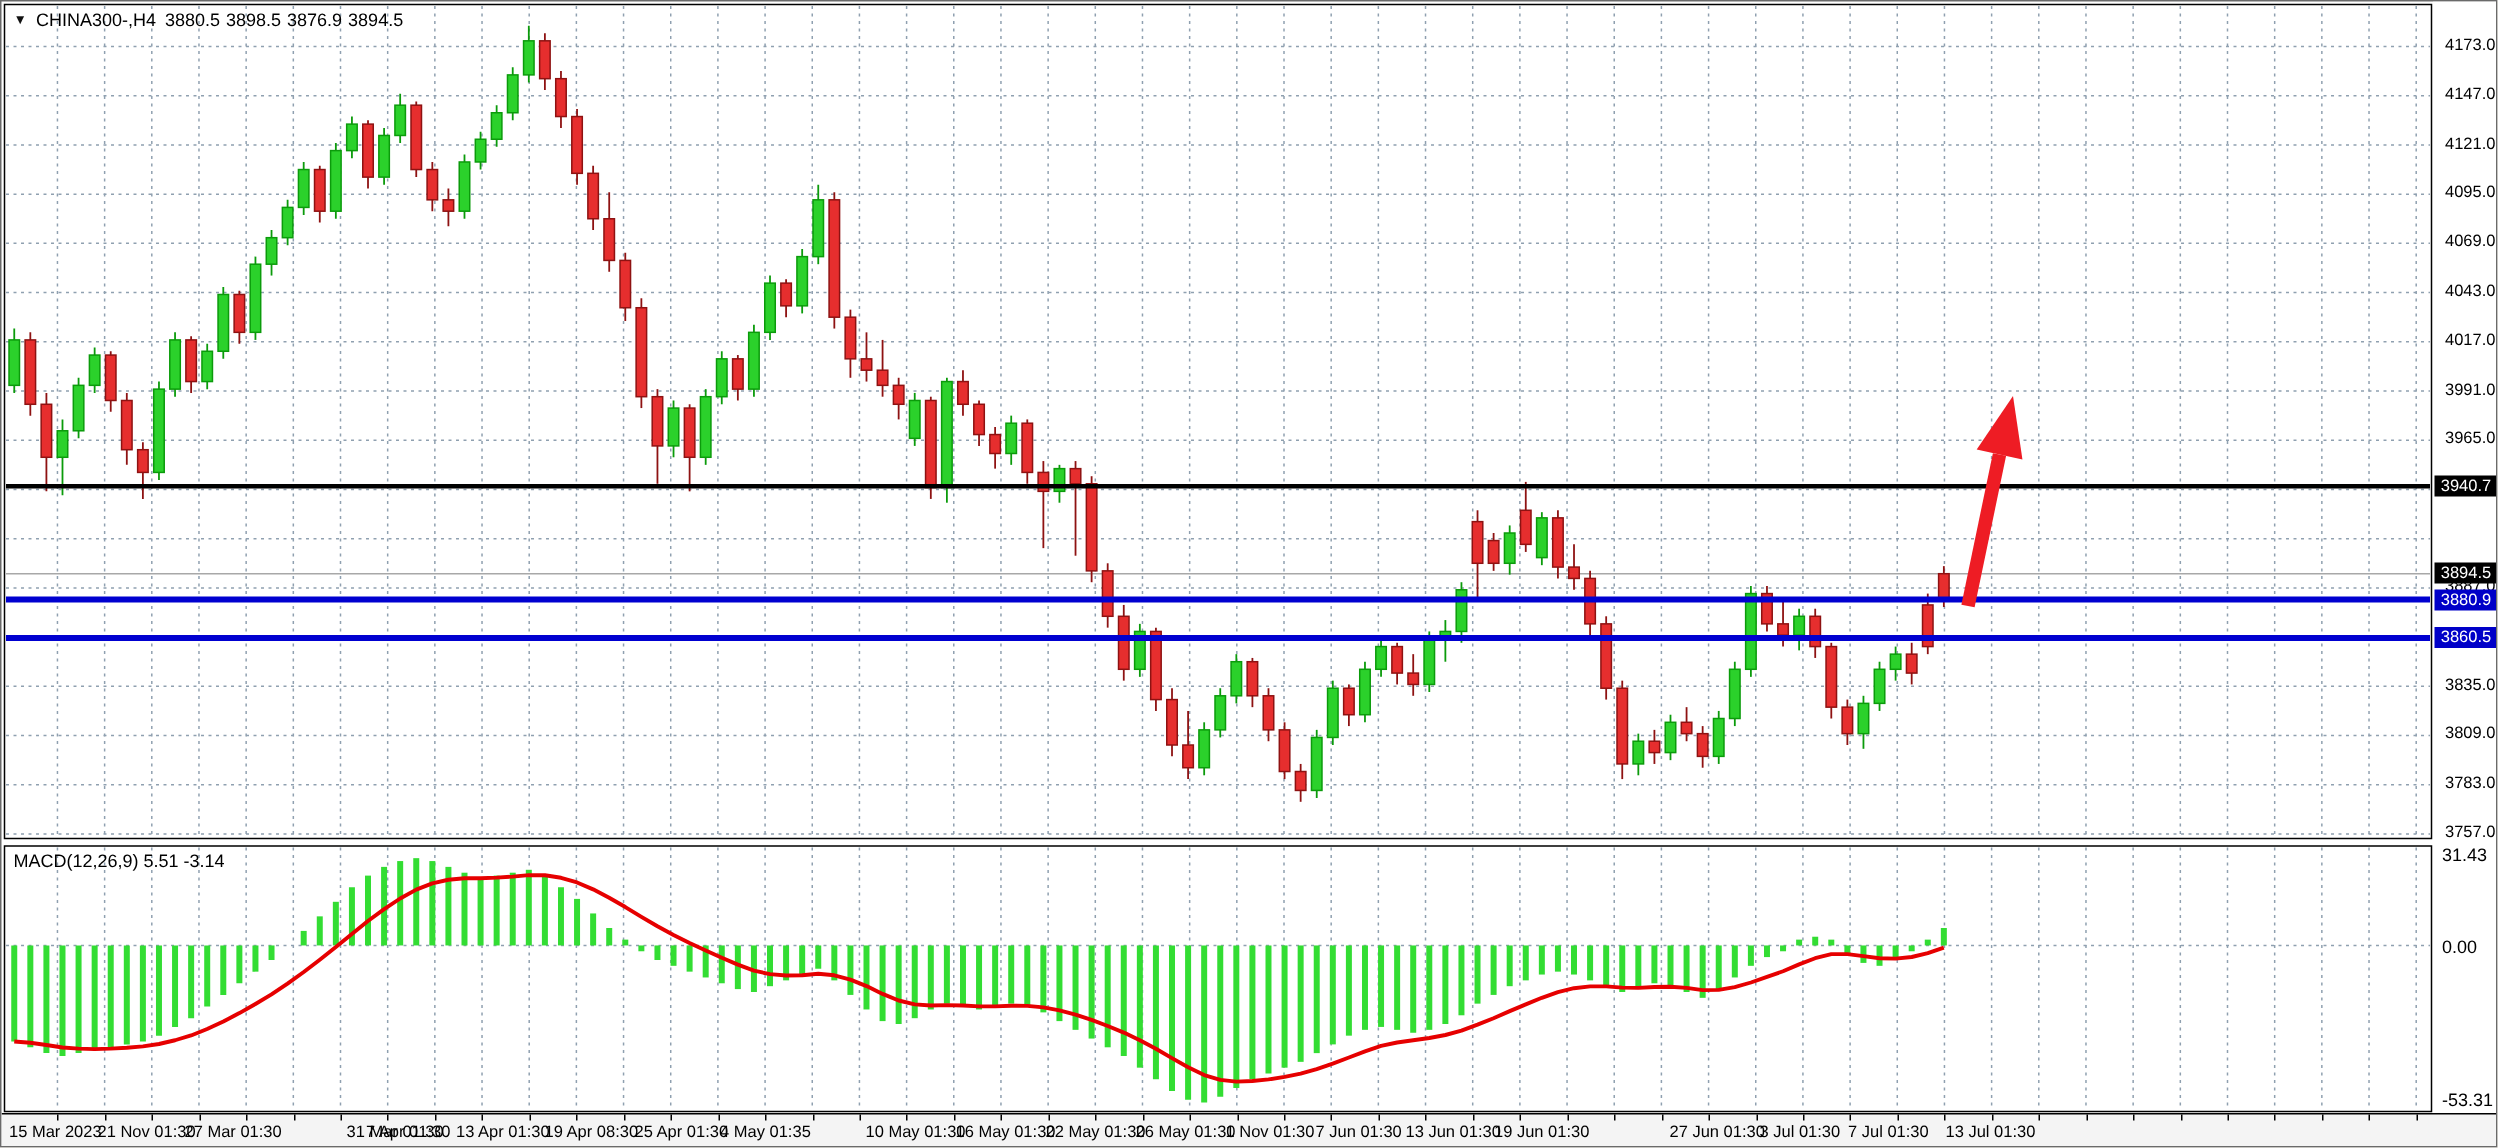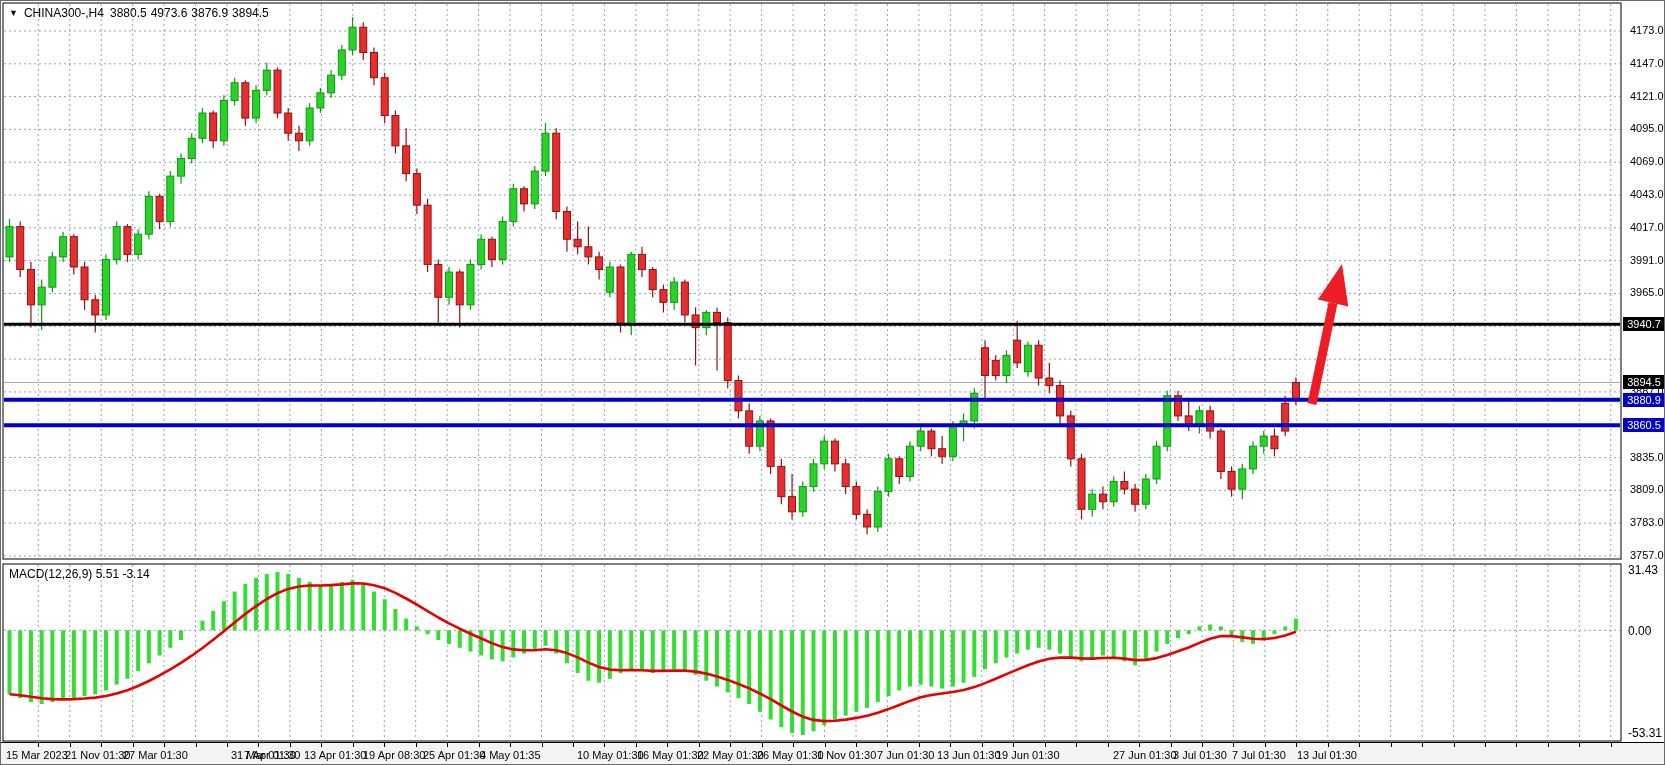--- a/index.html
+++ b/index.html
@@ -783,21 +783,21 @@
       <line x1="1621" y1="489.36395759717317" x2="1626" y2="489.36395759717317" stroke="#000" stroke-width="1"></line>
       <line x1="1621" y1="522.1756688541141" x2="1626" y2="522.1756688541141" stroke="#000" stroke-width="1"></line>
       <line x1="1621" y1="554.987380111055" x2="1626" y2="554.987380111055" stroke="#000" stroke-width="1"></line>
       <line x1="1621" y1="629.3" x2="1626" y2="629.3" stroke="#000" stroke-width="1"></line>
     </svg>
 
   <div class="pane-label" id="symbol-row">
     <span id="dd-tri">▼</span>
     <span>CHINA300-,H4</span>
     <span>3880.5</span>
-      <span style="margin-left:-2px">4973.6</span>
+      <span style="margin-left:-2px">3898.5</span>
       <span style="margin-left:-2px">3876.9</span>
       <span style="margin-left:-2px">3894.5</span>
   </div>
 
   <div class="pane-label" id="macd-label" style="left:8px;top:566px;">MACD(12,26,9) 5.51 -3.14</div>
 
   <div id="price-scale"></div>
   <div id="time-scale">
       <div style="position: absolute; left: 37.3px; top: 0px; width: 1px; height: 4px; background: rgb(0, 0, 0);"></div>
       <div style="position: absolute; left: 68.75px; top: 0px; width: 1px; height: 4px; background: rgb(0, 0, 0);"></div>

